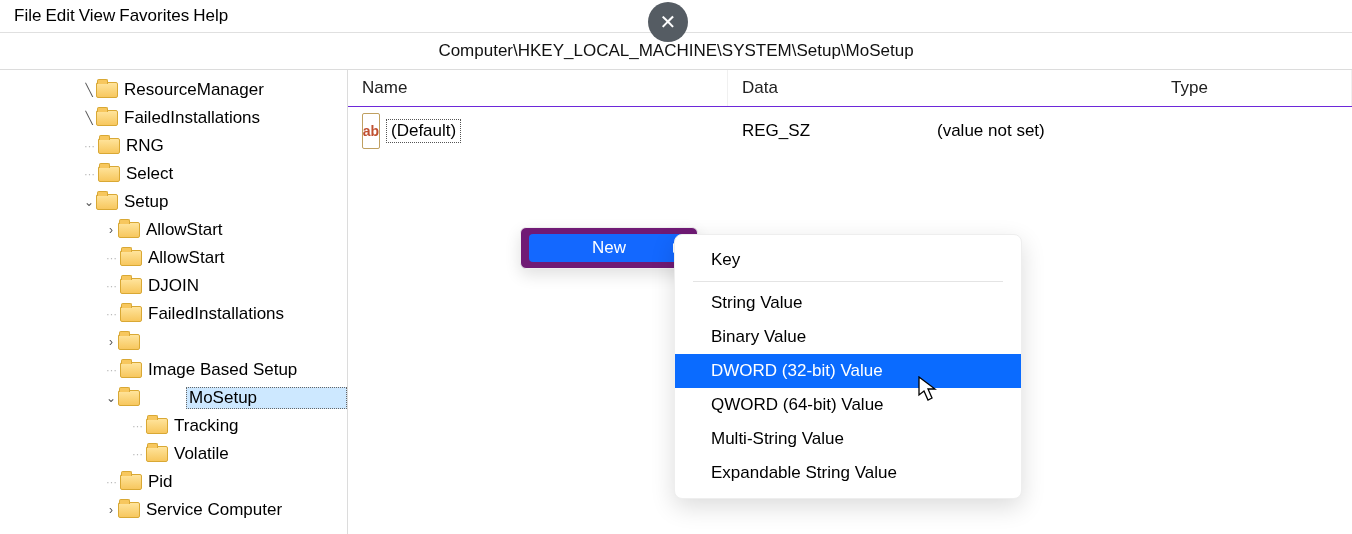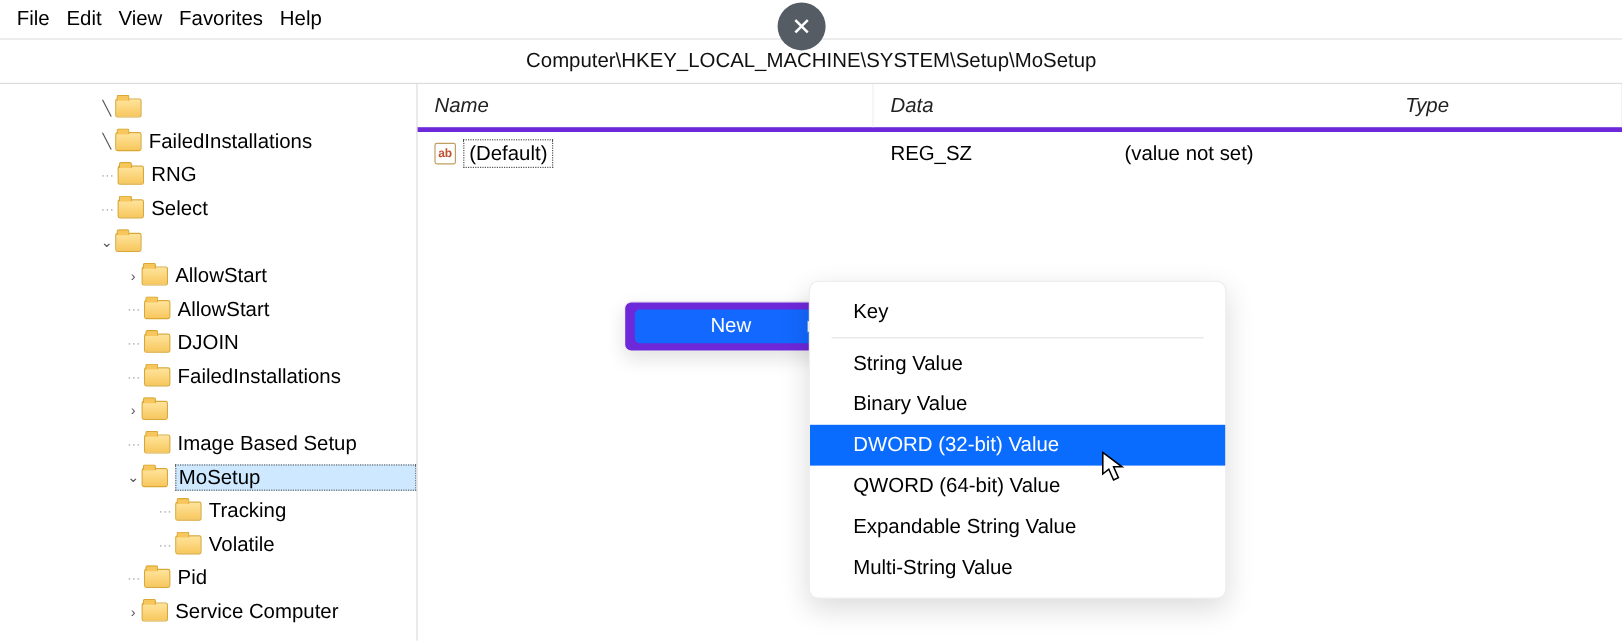--- a/index.html
+++ b/index.html
@@ -1,48 +1,48 @@
 <!DOCTYPE html>
 <html><head>
 <meta charset="utf-8">
 <style>
   * { box-sizing: border-box; margin: 0; padding: 0; font-family: "Segoe UI", Arial, sans-serif; }
   body { width: 1352px; height: 534px; background: #fff; overflow: hidden; position: relative; font-size: 17px; color: #000; }
 
-  .menubar { display: flex; gap: 14px; padding: 6px 14px; border-bottom: 1px solid #e0e0e0; }
+  .menubar { display: flex; gap: 4px; padding: 6px 14px; border-bottom: 1px solid #e0e0e0; }
   .menubar span { cursor: default; }
 
   .addressbar { padding: 8px 12px; border-bottom: 1px solid #dcdcdc; color: #111; text-align: center; }
 
   .main { display: flex; height: calc(100% - 70px); }
 
   .tree { width: 348px; border-right: 1px solid #dcdcdc; padding-top: 6px; overflow: hidden; }
   .tree-row { display: flex; align-items: center; height: 28px; white-space: nowrap; cursor: default; }
   .arrow { width: 14px; text-align: center; color: #555; font-size: 12px; display: inline-block; user-select: none;}
   .dots { color:#bbb; font-size:11px; letter-spacing:-1px; margin: 0 2px 0 0; display:inline-block; width:14px; text-align:center;}
   .folder { width: 22px; height: 16px; background: linear-gradient(#ffe49c,#f7c75e); border:1px solid #d9a834; border-radius: 2px; flex-shrink:0; margin-right: 6px; position:relative;}
   .folder::before{content:"";position:absolute;top:-4px;left:0;width:9px;height:4px;background:#f7c75e;border:1px solid #d9a834;border-bottom:0;border-radius:2px 2px 0 0;}
   .tree-label { flex:1; overflow:hidden; text-overflow: clip; }
-  .tree-row.sel .tree-label { background:#cde8ff; border:1px dotted #666; padding:0 2px;}
+  .tree-row.sel .tree-label { background:#cde8ff; border:1px dotted #666; padding:0 2px;margin-left:40px;}
   .lv1{padding-left:82px}.lv2{padding-left:104px}.lv3{padding-left:130px}
 
   .listview { flex: 1; position: relative; }
-  .cols { display: flex; border-bottom: 4px solid #6d28d9; font-style: italic; }
+  .cols { display: flex; border-bottom: 1px solid #6d28d9; }
   .col { padding: 8px 14px; border-right: 1px solid #f0f0f0; color:#222; }
   .col.name{width:380px}.col.type{width:195px}.col.data{flex:1;border-right:0}
   .row { display: flex; align-items:center; padding: 4px 0;}
   .cell{padding:2px 14px}
   .cell.name{width:380px;display:flex;align-items:center}
   .cell.type{width:195px}.cell.data{flex:1}
-  .ab-icon{width:18px;height:18px;border:1px solid #c0a060;background:#fff;color:#c05030;font-size:10px;font-weight:bold;display:flex;align-items:center;justify-content:center;margin-right:6px;border-radius:2px}
+  .ab-icon{width:18px;height:36px;border:1px solid #c0a060;background:#fff;color:#c05030;font-size:14px;font-weight:bold;display:flex;align-items:center;justify-content:center;margin-right:6px;border-radius:2px}
   .def-sel{border:1px dotted #555;padding:1px 4px}
 
   .close-badge{position:absolute;top:2px;left:648px;width:40px;height:40px;border-radius:50%;background:#555c63;color:#fff;display:flex;align-items:center;justify-content:center;font-size:20px;z-index:50}
 
-  .ctx-new{position:absolute;top:251px;left:520px;width:178px;background:#6d28d9;border:1px solid #eee;border-radius:6px;box-shadow:0 6px 16px rgba(0,0,0,.12);padding:6px 8px 6px 8px;z-index:30}
+  .ctx-new{position:absolute;top:227px;left:520px;width:178px;background:#701a75;border:1px solid #eee;border-radius:6px;box-shadow:0 6px 16px rgba(0,0,0,.12);padding:6px 8px 6px 8px;z-index:30}
   .ctx-new-item{background:#1368ff;color:#fff;border-radius:4px;padding:4px 14px;display:flex;justify-content:center;align-items:center;position:relative}
   .ctx-new-item::after{content:"";position:absolute;right:10px;width:0;height:0;border-left:6px solid #fff;border-top:5px solid transparent;border-bottom:5px solid transparent}
 
   .submenu{position:absolute;top:234px;left:674px;width:348px;background:#fff;border:1px solid #eee;border-radius:8px;box-shadow:0 8px 24px rgba(0,0,0,.14);padding:8px 0;z-index:40}
   .submenu .item{padding:7px 36px;cursor:default}
   .submenu .item.sel{background:#0a6bff;color:#fff}
   .submenu hr{border:0;border-top:1px solid #e4e4e4;margin:4px 18px}
 
   .cursor{position:absolute;top:376px;left:918px;z-index:60;pointer-events:none}
 </style>
@@ -59,39 +59,41 @@
   <span>Help</span>
 </div>
 
 <div class="addressbar">Computer\HKEY_LOCAL_MACHINE\SYSTEM\Setup\MoSetup</div>
 
 <div class="main">
   <div class="tree">
     <div class="tree-row lv1">
         <span class="arrow">╲</span>
         <span class="folder"></span>
+        <span class="tree-label">ResourceManager</span>
       </div>
     <div class="tree-row lv1">
         <span class="arrow">╲</span>
         <span class="folder"></span>
         <span class="tree-label">FailedInstallations</span>
       </div>
     <div class="tree-row lv1">
         <span class="dots">⋯</span>
         <span class="folder"></span>
         <span class="tree-label">RNG</span>
       </div>
     <div class="tree-row lv1">
         <span class="dots">⋯</span>
         <span class="folder"></span>
         <span class="tree-label">Select</span>
       </div>
     <div class="tree-row lv1">
         <span class="arrow">⌄</span>
         <span class="folder"></span>
+        <span class="tree-label">Setup</span>
       </div>
     <div class="tree-row lv2">
         <span class="arrow">›</span>
         <span class="folder"></span>
         <span class="tree-label">AllowStart</span>
       </div>
     <div class="tree-row lv2">
         <span class="dots">⋯</span>
         <span class="folder"></span>
         <span class="tree-label">AllowStart</span>
@@ -165,19 +167,19 @@
   </div>
 </div>
 
 <div class="submenu">
   <div class="item">Key</div>
   <hr>
   <div class="item">String Value</div>
   <div class="item">Binary Value</div>
   <div class="item sel">DWORD (32-bit) Value</div>
   <div class="item">QWORD (64-bit) Value</div>
+  <div class="item">Multi-String Value</div>
   <div class="item">Expandable String Value</div>
-  <div class="item">Multi-String Value</div>
 </div>
 
 <svg class="cursor" width="20" height="26" viewBox="0 0 20 26">
     <path d="M1 1 L1 19 L6 15 L10 24 L14 22 L10 13 L17 13 Z" fill="#fff" stroke="#000" stroke-width="1.3"></path>
   </svg>
 
 </body></html>

